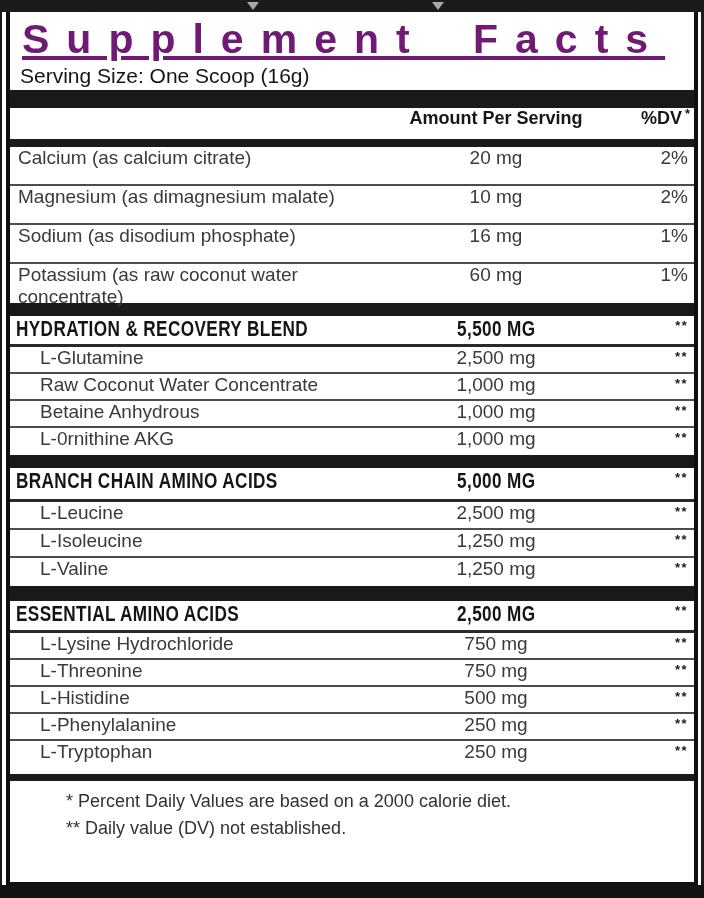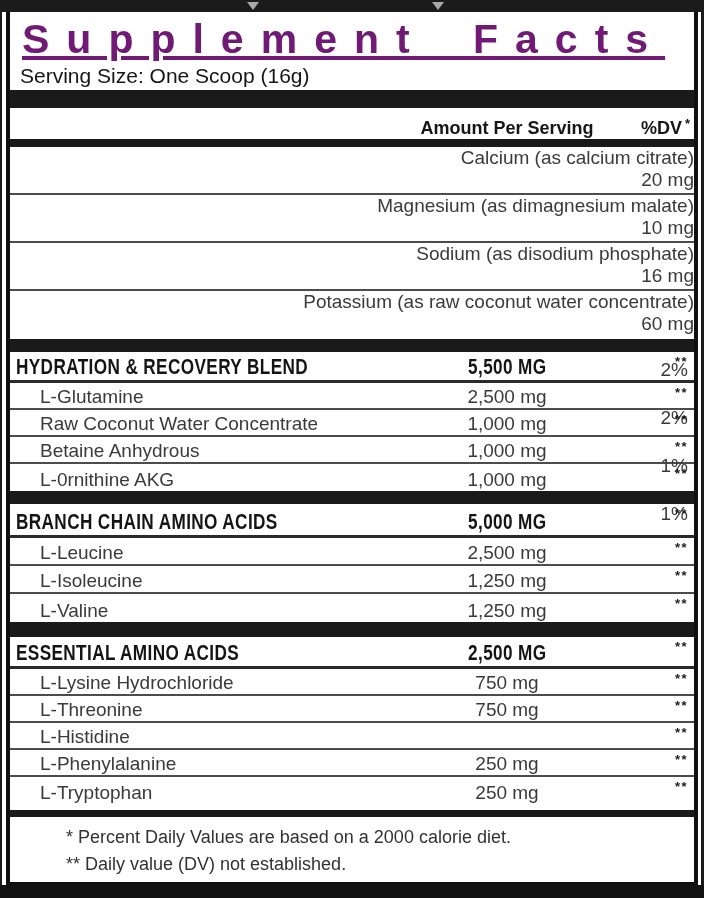--- a/index.html
+++ b/index.html
@@ -36,30 +36,30 @@
   }
   .serving{font-weight:normal;color:#161616;font-size:21px;line-height:28px;padding-left:10px;}
   .servings{font-weight:bold;color:#161616;font-size:18px;line-height:28px;padding-left:10px;margin-bottom:5px;}
 
   .bar{background:#1a1a1a;}
   .bar.b18{height:18px;}
   .bar.b13{height:13px;}
   .bar.b8{height:8px;}
   .bar.b7{height:7px;}
 
-  .row{display:flex;align-items:flex-end;box-sizing:border-box;}
+  .row{display:flex;align-items:flex-start;box-sizing:border-box;gap:11px;}
   .row .name{flex:1 1 auto;text-align:left;padding-left:8px;}
   .row .amt{flex:0 0 190px;text-align:center;}
   .row .dv{flex:0 0 92px;text-align:right;padding-right:6px;box-sizing:border-box;}
 
   .hdr-row{height:31px;font-weight:bold;color:#161616;font-size:18px;}
   .hdr-row .dv{padding-right:4px;}
   .sup-star{font-size:13px;vertical-align:top;position:relative;top:-2px;padding-left:3px;font-weight:bold;}
 
-  .mineral{height:48px;font-size:19px;color:#3a3a3a;border-bottom:2px solid #4c4c4c;flex-direction:column;}
+  .mineral{height:39px;font-size:19px;color:#3a3a3a;border-bottom:2px solid #4c4c4c;}
   .mineral:last-child{border-bottom:none;}
 
   .blend-head{height:31px;border-bottom:3px solid #2a2a2a;color:#141414;}
   .blend-head .name .condensed{transform-origin:left center;}
   .blend-head .amt .condensed{transform-origin:center center;}
   .condensed{display:inline-block;transform:scaleX(0.78);font-weight:bold;
     font-size:22px;letter-spacing:0.5px;white-space:nowrap;}
   .blend-head .name{padding-left:6px;}
 
   .sub{height:27px;font-size:19px;color:#3a3a3a;border-bottom:2px solid #4c4c4c;}
@@ -188,20 +188,21 @@
         <span class="amt">750 mg</span>
         <span class="dv est">**</span>
       </div>
       <div class="row sub">
         <span class="name">L-Threonine</span>
         <span class="amt">750 mg</span>
         <span class="dv est">**</span>
       </div>
       <div class="row sub">
         <span class="name">L-Histidine</span>
+        <span class="amt">500 mg</span>
         <span class="dv est">**</span>
       </div>
       <div class="row sub">
         <span class="name">L-Phenylalanine</span>
         <span class="amt">250 mg</span>
         <span class="dv est">**</span>
       </div>
       <div class="row sub">
         <span class="name">L-Tryptophan</span>
         <span class="amt">250 mg</span>

